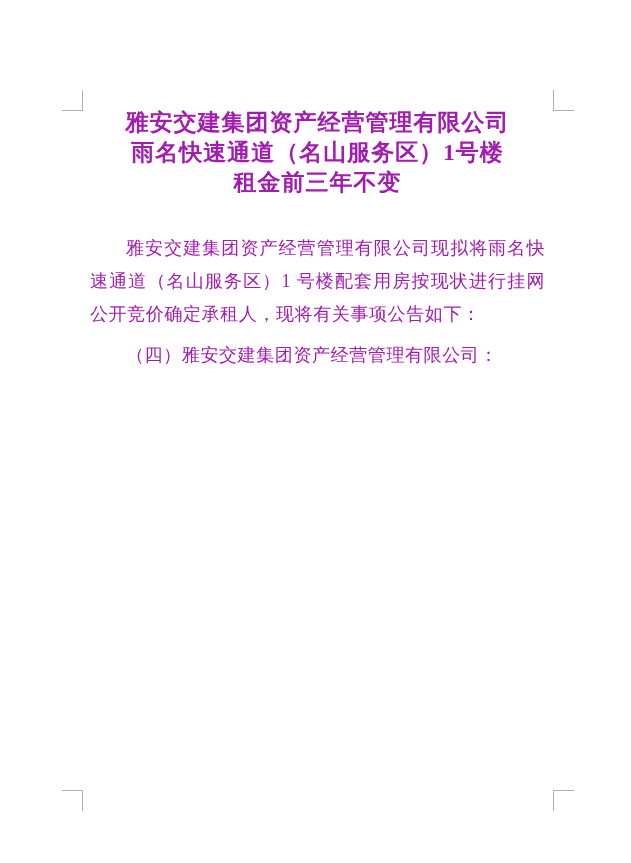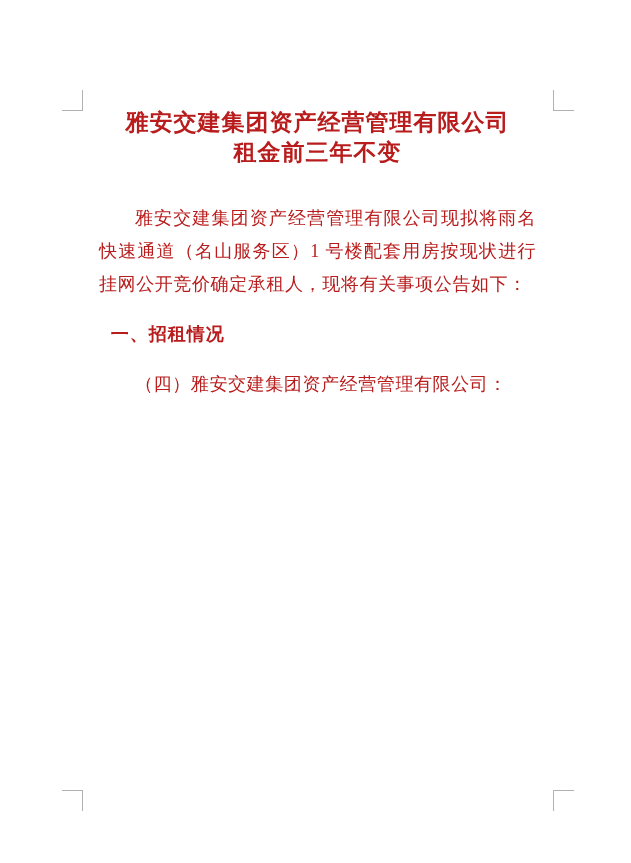--- a/index.html
+++ b/index.html
@@ -7,21 +7,21 @@
     padding: 0;
     background: #ffffff;
   }
   .canvas {
     position: relative;
     width: 631px;
     height: 863px;
     background: #ffffff;
     overflow: hidden;
     font-family: "Liberation Serif", "DejaVu Serif", serif;
-    color: #b91c1c;
+    color: #a21caf;
   }
   
   .crop {
     position: absolute;
     width: 20px;
     height: 20px;
   }
   .crop-tl { left: 62px;  top: 90px;  border-right: 1px solid #b1b1b1; border-bottom: 1px solid #b1b1b1; }
   .crop-tr { left: 553px; top: 90px;  border-left: 1px solid #b1b1b1;  border-bottom: 1px solid #b1b1b1; }
   .crop-bl { left: 62px;  top: 790px; border-right: 1px solid #b1b1b1; border-top: 1px solid #b1b1b1; }
@@ -45,21 +45,21 @@
 
   .body-text {
     margin-top: 34px;
     font-size: 18px;
     line-height: 33px;
     letter-spacing: 0.6px;
     text-align: justify;
     text-justify: inter-character;
   }
   .body-text p {
-    margin: 17px;
+    margin: 8px;
     padding: 0;
   }
   .para {
     text-indent: 2em;
   }
   .section-heading {
     font-weight: bold;
     font-family: "Liberation Sans", "DejaVu Sans", sans-serif;
     text-indent: 0.65em;
     letter-spacing: 1px;
@@ -72,23 +72,23 @@
 
   <div class="crop crop-tl"></div>
   <div class="crop crop-tr"></div>
   <div class="crop crop-bl"></div>
   <div class="crop crop-br"></div>
 
   <div class="content">
 
     <div class="doc-title">
       <span class="t-line">雅安交建集团资产经营管理有限公司</span>
+      <span class="t-line">雨名快速通道（名山服务区）1号楼</span>
       <span class="t-line">租金前三年不变</span>
     </div>
 
     <div class="body-text">
       <p class="para">雅安交建集团资产经营管理有限公司现拟将雨名快速通道（名山服务区）1 号楼配套用房按现状进行挂网公开竞价确定承租人，现将有关事项公告如下：</p>
-      <p class="section-heading">一、招租情况</p>
       <p class="para">（四）雅安交建集团资产经营管理有限公司：</p>
     </div>
 
   </div>
 </div>
 
 </body></html>

